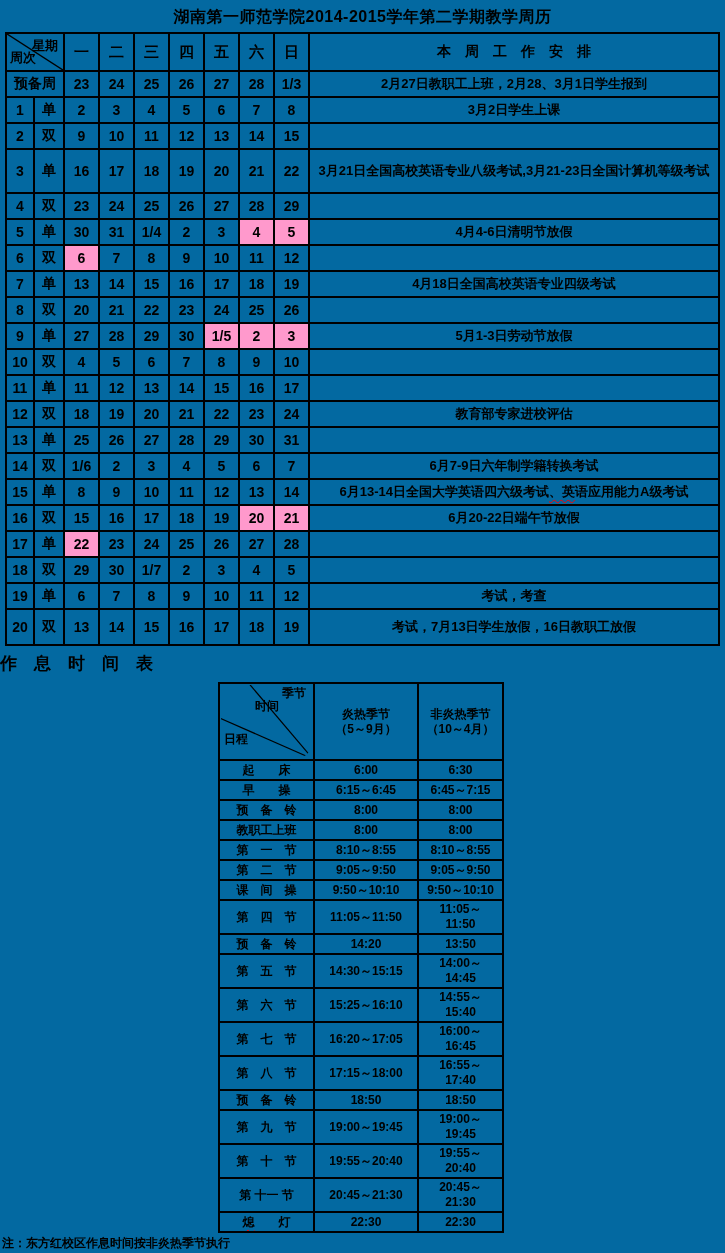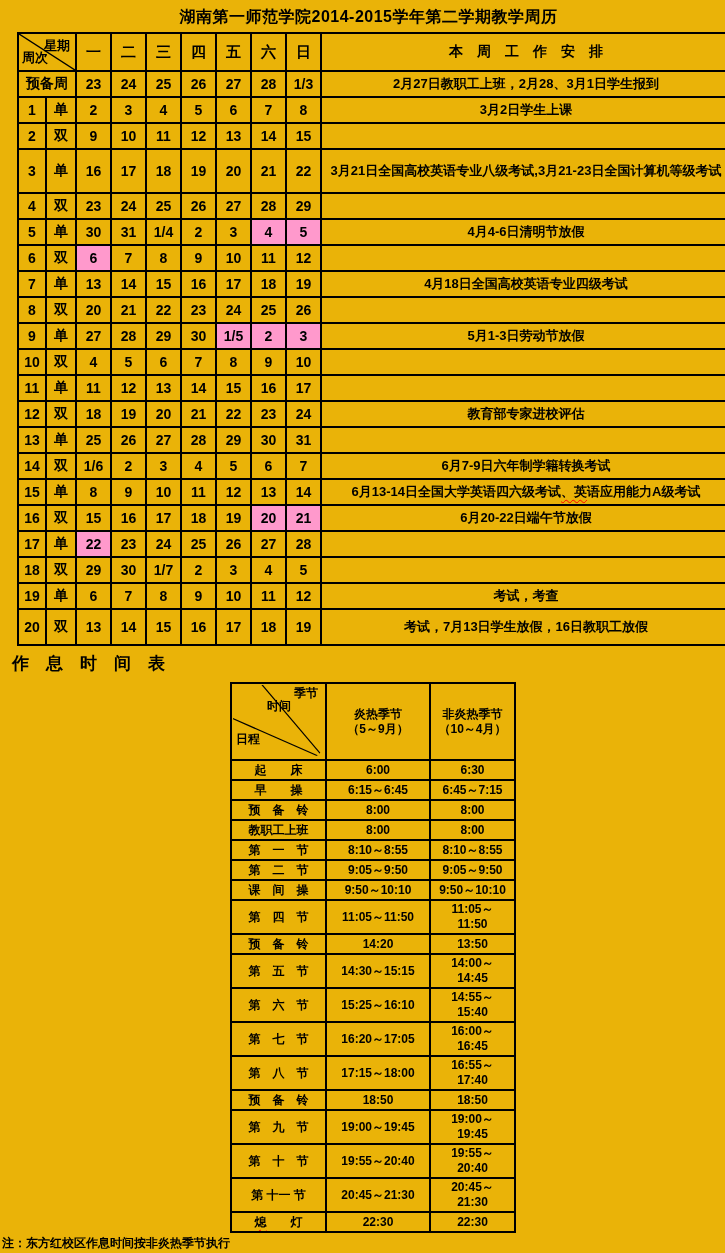--- a/index.html
+++ b/index.html
@@ -1,18 +1,18 @@
 <!DOCTYPE html>
 <html style="--hl: #FF99CC; --squiggle: #FF0000;"><head>
 <meta charset="utf-8">
 <style>
   * { box-sizing: border-box; }
   html,body { margin:0; padding:0; background:#fff; }
   body { font-family:"Liberation Sans","DejaVu Sans",sans-serif; font-weight:bold; color:#000; }
-  .page { position:relative; width:725px; height:1253px; background:#eab308; overflow:hidden;padding-left:12px; }
+  .page { position:relative; width:725px; height:1253px; background:#0369a1; overflow:hidden; }
 
   .cal-title { margin:7px 0 4px 0; text-align:center; font-size:16px; font-weight:bold; letter-spacing:0.5px; }
 
   table { border-collapse:collapse; }
   .cal { margin-left:5px; width:715px; table-layout:fixed; }
   .cal th, .cal td { border:2px solid #000; padding:0; text-align:center; vertical-align:middle; overflow:hidden; }
   .cal thead tr { height:38px; }
   .cal tbody tr { height:26px;border-radius:9px; }
   .cal tbody tr.tall { height:44px; }
   .day-h { font-size:15px; }

